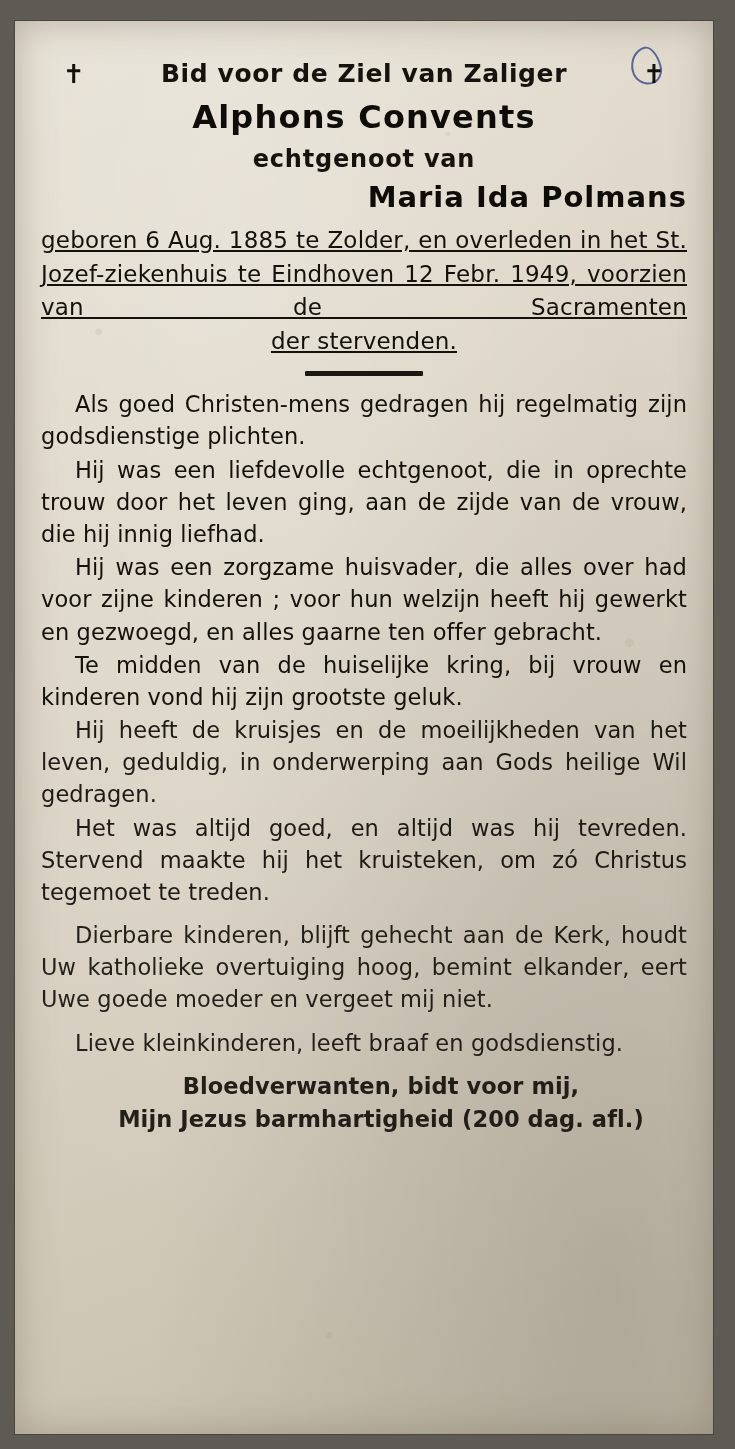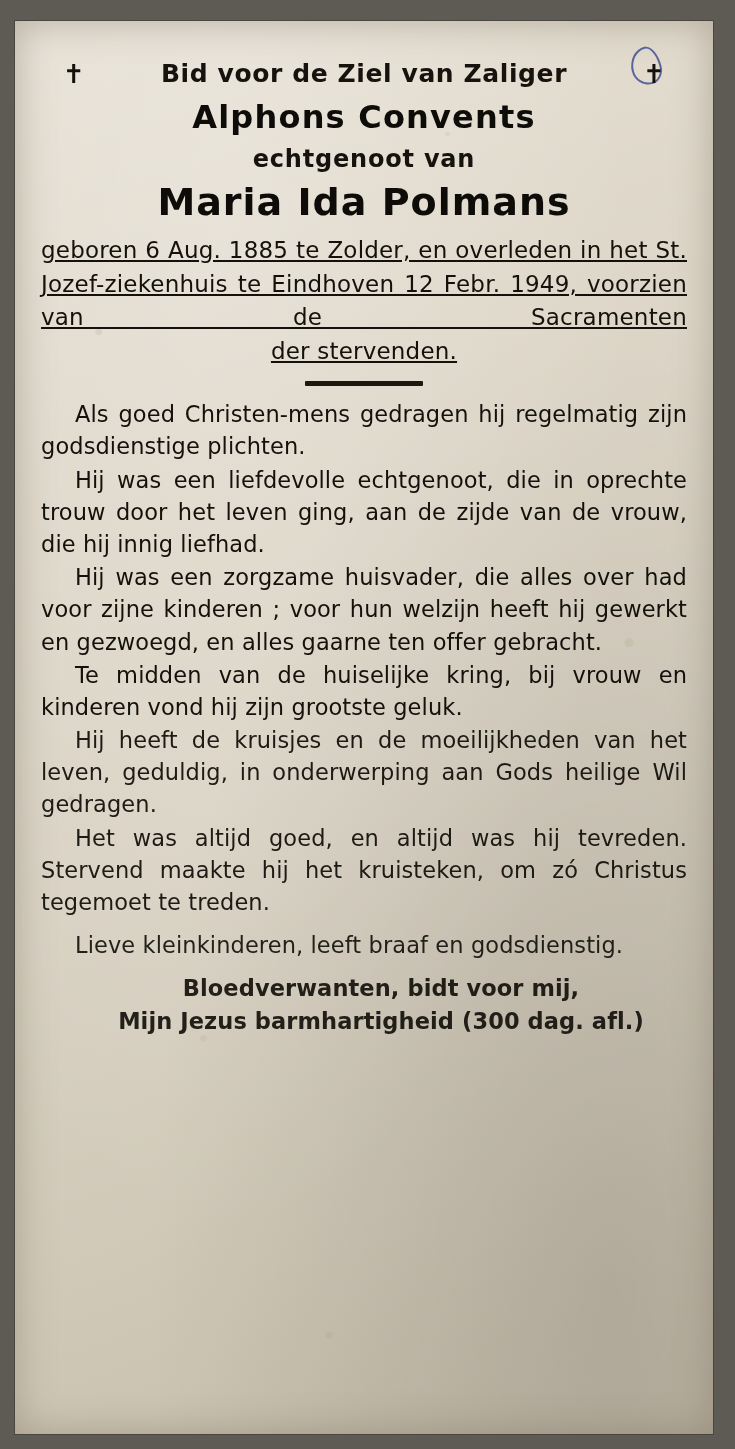--- a/index.html
+++ b/index.html
@@ -94,22 +94,22 @@
   }
   .sub-line {
     text-align: center;
     font-size: 24px;
     font-weight: 600;
     letter-spacing: .8px;
     margin-top: 9px;
     color: #16130e;
   }
   .name-spouse {
-    text-align: center;
-    font-size: 38px;
+    text-align: right;
+    font-size: 29px;
     font-weight: 700;
     letter-spacing: 1px;
     margin-top: 7px;
     color: #0e0c08;
   }
 
   .dates {
     margin-top: 10px;
     font-size: 23px;
     font-weight: 500;
@@ -190,19 +190,20 @@
       </div>
 
       <div class="rule"></div>
 
       <p class="para">Als goed Christen-mens gedragen hij regelmatig zijn godsdienstige plichten.</p>
       <p class="para">Hij was een liefdevolle echtgenoot, die in oprechte trouw door het leven ging, aan de zijde van de vrouw, die hij innig liefhad.</p>
       <p class="para">Hij was een zorgzame huisvader, die alles over had voor zijne kinderen ; voor hun welzijn heeft hij gewerkt en gezwoegd, en alles gaarne ten offer gebracht.</p>
       <p class="para">Te midden van de huiselijke kring, bij vrouw en kinderen vond hij zijn grootste geluk.</p>
       <p class="para fade-a">Hij heeft de kruisjes en de moeilijkheden van het leven, geduldig, in onderwerping aan Gods heilige Wil gedragen.</p>
       <p class="para fade-a">Het was altijd goed, en altijd was hij tevreden. Stervend maakte hij het kruisteken, om zó Christus tegemoet te treden.</p>
+      <p class="para spaced fade-b">Dierbare kinderen, blijft gehecht aan de Kerk, houdt Uw katholieke overtuiging hoog, bemint elkander, eert Uwe goede moeder en vergeet mij niet.</p>
       <p class="para spaced fade-b">Lieve kleinkinderen, leeft braaf en godsdienstig.</p>
       <p class="para spaced last-left fade-b">Bloedverwanten, bidt voor mij,</p>
-      <p class="para last-left fade-b">Mijn Jezus barmhartigheid (300 dag. afl.)</p>
+      <p class="para last-left fade-b">Mijn Jezus barmhartigheid (200 dag. afl.)</p>
 
     </div>
   </div>
 </div>
 
 </body></html>

